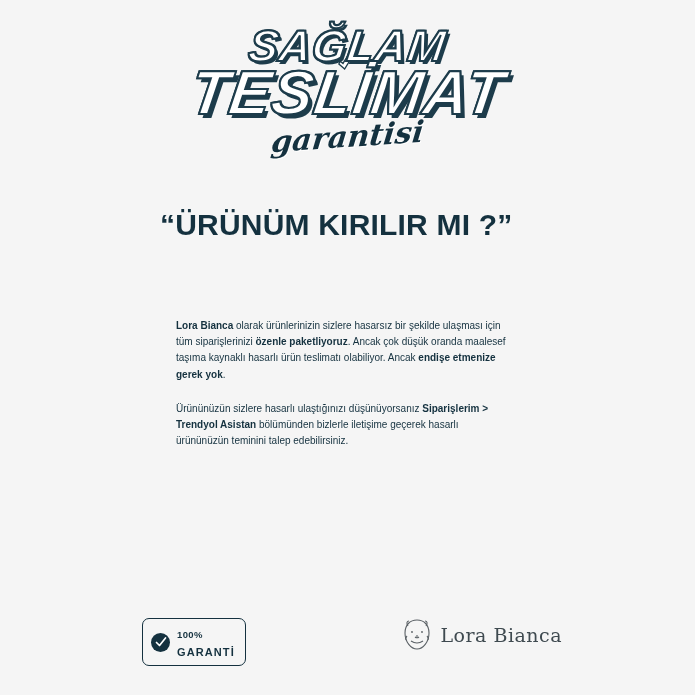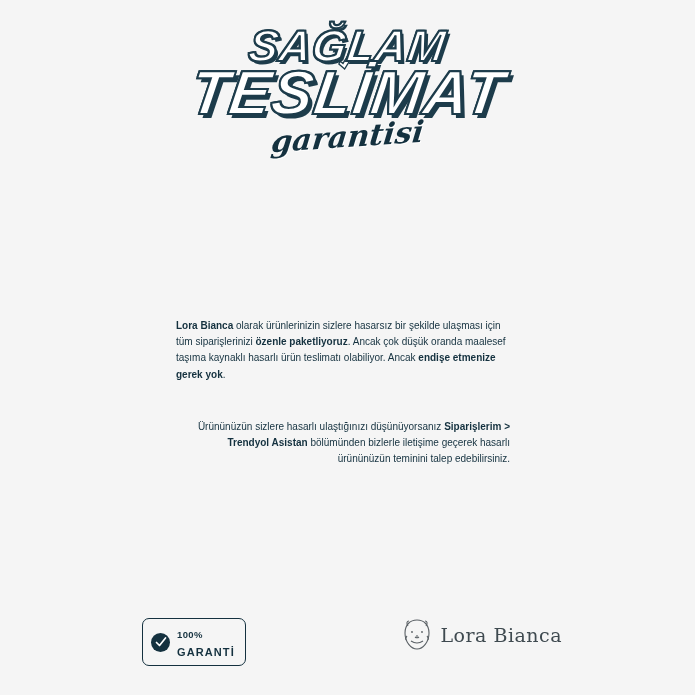--- a/index.html
+++ b/index.html
@@ -96,21 +96,21 @@
   #body-copy {
     position: absolute;
     left: 176px;
     top: 318px;
     width: 334px;
     color: #14313f;
     font-size: 10px;
     line-height: 1.62;
   }
   #body-copy p { margin: 0; }
-  #body-copy p + p { margin-top: 36px; text-align: right; }
+  #body-copy p + p { margin-top: 18px; }
   #body-copy b { font-weight: bold; }
 
   
   #footer {
     position: absolute;
     left: 0;
     top: 610px;
     width: 695px;
     height: 60px;
   }
@@ -172,20 +172,21 @@
   <div id="hero">
     <svg id="hero-tick" viewBox="0 0 24 24">
       <path d="M2 13 L8 20 L22 3 L17 1 L7 13 L4 10 Z" fill="#ffffff" stroke="#1d3c4b" stroke-width="1.6"></path>
     </svg>
     <div class="hero-line" id="hero-line1">SAĞLAM</div>
     <div class="hero-line" id="hero-line2">TESLİMAT</div>
     <div class="hero-line" id="hero-line3">garantisi</div>
   </div>
 
   <div id="headline">
+    <div class="headline-row">“ÜRÜNÜM KIRILIR MI ?”</div>
   </div>
 
   <div id="body-copy">
     <p><b>Lora Bianca</b><span> olarak ürünlerinizin sizlere hasarsız bir şekilde ulaşması için tüm siparişlerinizi </span><b>özenle paketliyoruz</b><span>. Ancak çok düşük oranda maalesef taşıma kaynaklı hasarlı ürün teslimatı olabiliyor. Ancak </span><b>endişe etmenize gerek yok</b><span>.</span></p>
     <p><span>Ürününüzün sizlere hasarlı ulaştığınızı düşünüyorsanız </span><b>Siparişlerim &gt; Trendyol Asistan</b><span> bölümünden bizlerle iletişime geçerek hasarlı ürününüzün teminini talep edebilirsiniz.</span></p>
   </div>
 
   <div id="footer">
 
     <div id="guarantee-badge">

